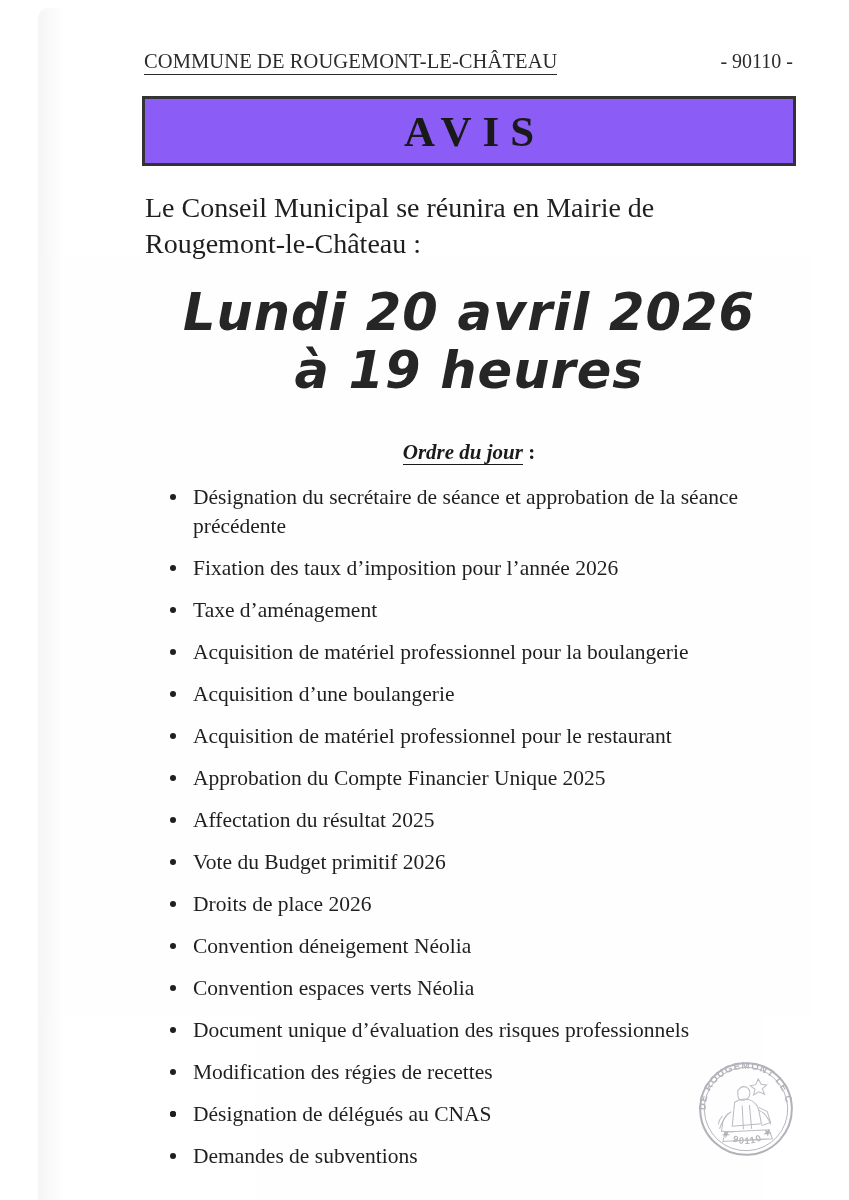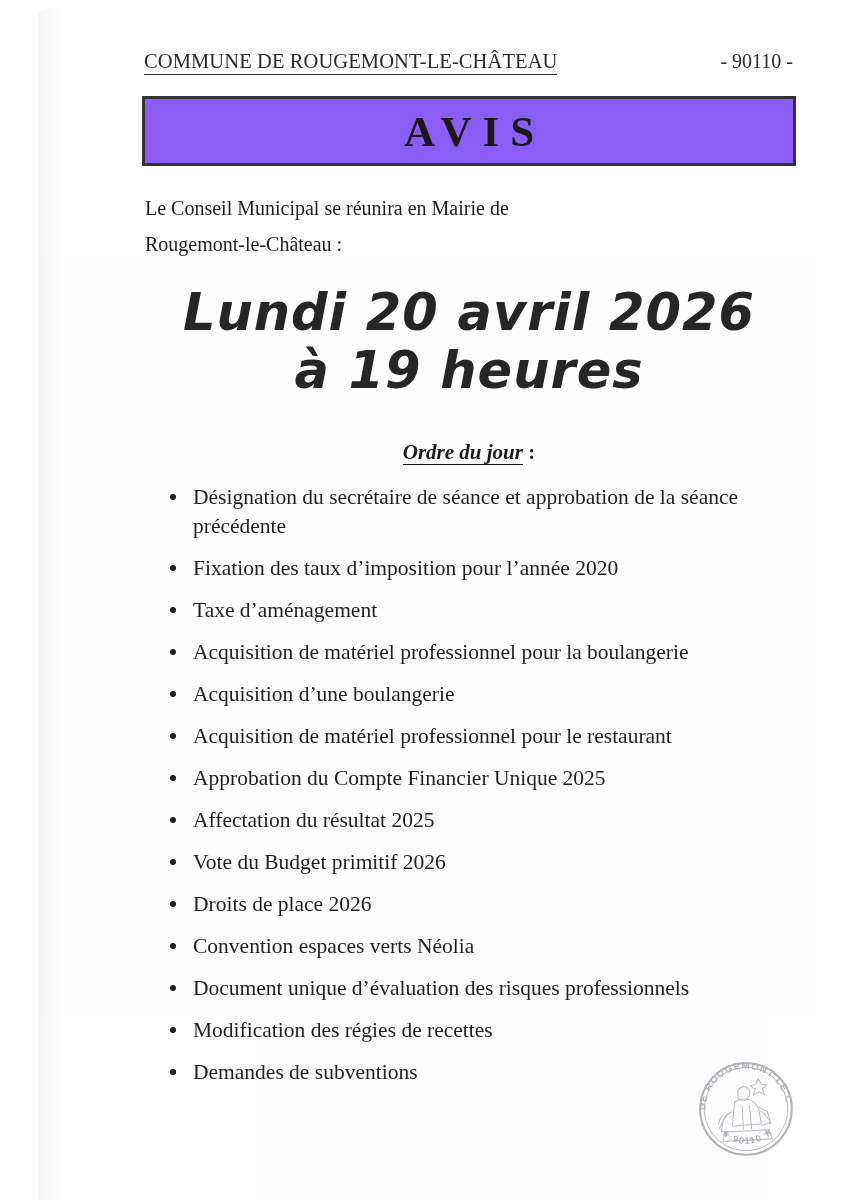--- a/index.html
+++ b/index.html
@@ -88,21 +88,21 @@
     color: #191919;
     line-height: 1;
   }
 
   
   .intro {
     position: absolute;
     left: 107px;
     top: 182px;
     width: 651px;
-    font-size: 20px;
+    font-size: 28px;
     line-height: 36px;
     text-align: justify;
     color: #1f1f1f;
   }
   .intro span.line2 { display: block; }
 
   
   .date-block {
     position: absolute;
     left: 104px;
@@ -205,33 +205,35 @@
       <span>Lundi 20 avril 2026</span>
       <span class="date-line2">à 19 heures</span>
     </div>
 
     <div class="agenda-heading">
       <span class="label">Ordre du jour</span><span class="colon"> :</span>
     </div>
 
     <ul class="agenda-list" id="agenda-list">
         <li class="agenda-item"><span class="bullet"></span><span>Désignation du secrétaire de séance et approbation de la séance précédente</span></li>
-        <li class="agenda-item"><span class="bullet"></span><span>Fixation des taux d’imposition pour l’année 2020</span></li>
+        <li class="agenda-item"><span class="bullet"></span><span>Fixation des taux d’imposition pour l’année 2026</span></li>
         <li class="agenda-item"><span class="bullet"></span><span>Taxe d’aménagement</span></li>
         <li class="agenda-item"><span class="bullet"></span><span>Acquisition de matériel professionnel pour la boulangerie</span></li>
         <li class="agenda-item"><span class="bullet"></span><span>Acquisition d’une boulangerie</span></li>
         <li class="agenda-item"><span class="bullet"></span><span>Acquisition de matériel professionnel pour le restaurant</span></li>
         <li class="agenda-item"><span class="bullet"></span><span>Approbation du Compte Financier Unique 2025</span></li>
         <li class="agenda-item"><span class="bullet"></span><span>Affectation du résultat 2025</span></li>
         <li class="agenda-item"><span class="bullet"></span><span>Vote du Budget primitif 2026</span></li>
         <li class="agenda-item"><span class="bullet"></span><span>Droits de place 2026</span></li>
+        <li class="agenda-item"><span class="bullet"></span><span>Convention déneigement Néolia</span></li>
         <li class="agenda-item"><span class="bullet"></span><span>Convention espaces verts Néolia</span></li>
         <li class="agenda-item"><span class="bullet"></span><span>Document unique d’évaluation des risques professionnels</span></li>
         <li class="agenda-item"><span class="bullet"></span><span>Modification des régies de recettes</span></li>
         <li class="agenda-item"><span class="bullet"></span></li>
+        <li class="agenda-item"><span class="bullet"></span><span>Désignation de délégués au CNAS</span></li>
         <li class="agenda-item tight"><span class="bullet"></span><span>Demandes de subventions</span></li>
       </ul>
 
     <div class="stamp">
       <svg viewBox="0 0 120 120" xmlns="http://www.w3.org/2000/svg">
         <defs>
           <path id="arcTop" d="M 16,60 A 44,44 0 0 1 104,60" fill="none"></path>
           <path id="arcBot" d="M 22,60 A 38,38 0 0 0 98,60" fill="none"></path>
         </defs>
         <circle cx="60" cy="60" r="50" fill="none" stroke="#4a4a5a" stroke-width="2.2"></circle>

